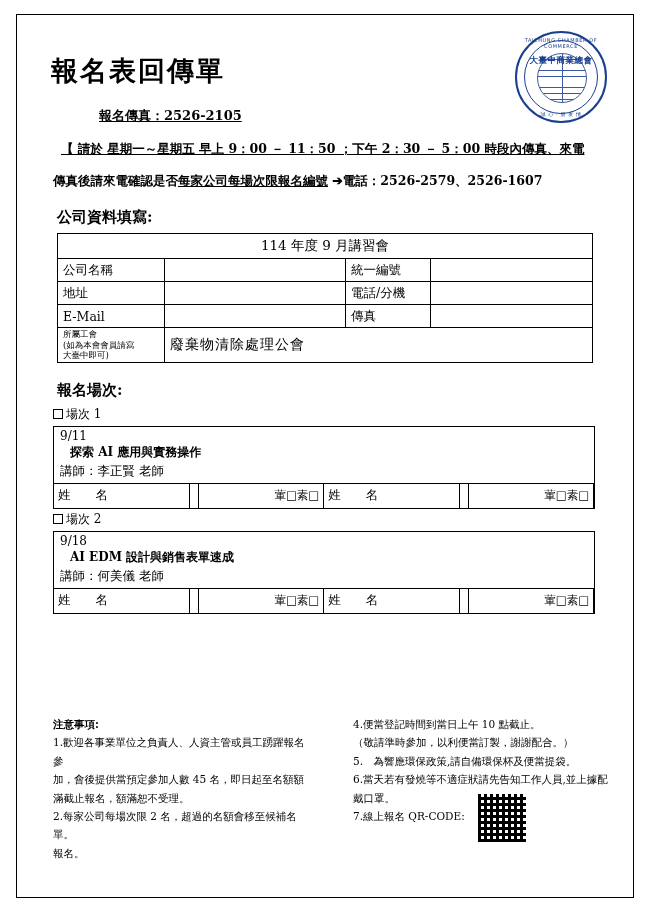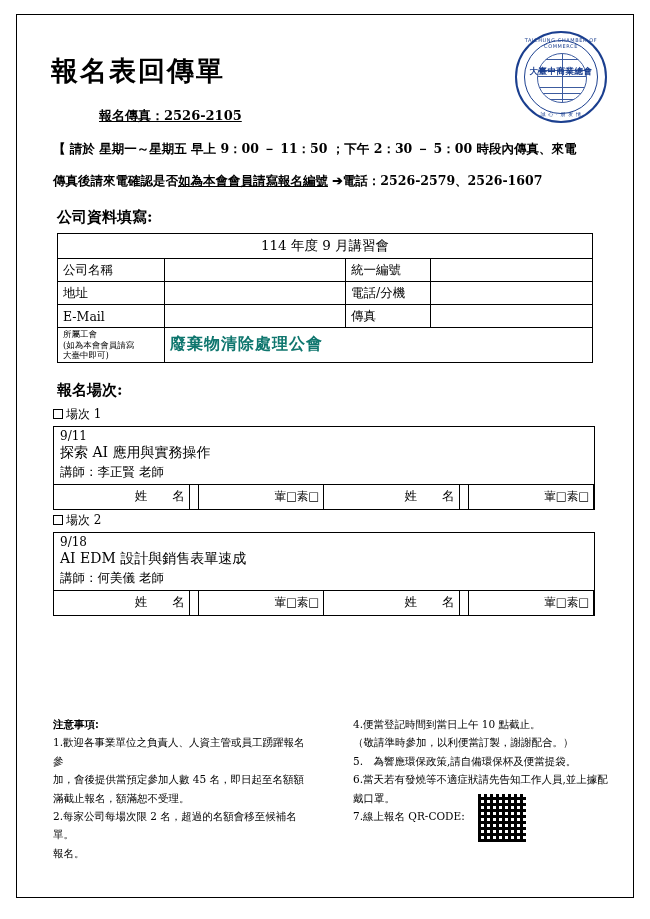--- a/index.html
+++ b/index.html
@@ -30,23 +30,23 @@
     font-size:27px;font-weight:bold;letter-spacing:2px;
     margin:20px 0 0 12px;
   }
   .fax-line{
     margin:18px 0 0 14px;
     font-family:"DejaVu Serif","Liberation Serif",serif;
     font-size:13px;font-weight:bold;padding-left:46px;
   }
   .fax-line .u{text-decoration:underline;}
   .note-line{
-    margin:16px 0 0 14px;
-    font-family:"DejaVu Serif","Liberation Serif",serif;
-    font-size:12.5px;font-weight:bold;
+    margin:16px 0 0 22px;
+    font-family:"DejaVu Serif","Liberation Serif",serif;
+    font-size:12.5px;font-weight:bold;text-decoration:underline;
   }
   .confirm-line{
     margin:15px 0 0 14px;
     font-family:"DejaVu Serif","Liberation Serif",serif;
     font-size:12.5px;font-weight:bold;
   }
   .confirm-line .u{text-decoration:underline;}
   .sec-title{
     margin:18px 0 6px 18px;
     font-family:"DejaVu Serif","Liberation Serif",serif;
@@ -70,21 +70,21 @@
     border:1.5px solid #1b3f8f;border-radius:50%;
     background:
       repeating-linear-gradient(to bottom,transparent 0 5px,#1b3f8f 5px 5.7px);
     opacity:.85;
   }
   .logo .globe:after{
     content:"";position:absolute;left:50%;top:0;width:1px;height:100%;
     background:#1b3f8f;
   }
   .logo .cn{
-    position:absolute;left:0;right:0;top:35px;
+    position:absolute;left:0;right:0;top:24px;
     text-align:center;font-size:8.5px;font-weight:bold;color:#1b3f8f;
     font-family:Liberation Sans, sans-serif;
     letter-spacing:.5px;
   }
   .logo .en-top,.logo .en-bot{
     position:absolute;left:0;right:0;text-align:center;
     font-size:5px;color:#1b3f8f;letter-spacing:.6px;
   }
   .logo .en-top{top:6px;}
   .logo .en-bot{bottom:6px;}
@@ -108,21 +108,21 @@
   .lbl{width:96px;}
   .lbl2{width:74px;}
   .val{width:170px;}
   .memberbox{
     height:52px;vertical-align:middle;
   }
   .small-note{
     font-size:8.5px;line-height:1.25;
   }
   .stamp{
-    color:#0f766e;font-weight:bold;font-size:16px;
+    color:#000000;font-weight:normal;font-size:14px;
     font-family:"DejaVu Serif","Liberation Serif",serif;
     letter-spacing:1px;
     padding-left:34px;
   }
   
   .sub-note{
     margin:4px 0 4px 14px;font-size:11.5px;
     font-family:"DejaVu Serif","Liberation Serif",serif;
   }
   .chk-line{
@@ -134,33 +134,32 @@
     margin-right:3px;vertical-align:middle;
   }
   .sess{
     margin-left:14px;width:540px;border:1px solid #000;
     font-family:"DejaVu Serif","Liberation Serif",serif;
   }
   .sess .date{
     font-size:12px;padding:2px 6px 0 6px;
   }
   .sess .topic{
-    font-size:14px;font-weight:normal;padding:1px 6px 2px 6px;
+    font-size:12px;font-weight:bold;padding:1px 6px 2px 6px;margin-left:10px;
   }
   .sess .lect{
     font-size:12.5px;padding:0 6px 3px 6px;
   }
   .names{
     width:100%;border-collapse:collapse;border-top:1px solid #000;
     font-size:12.5px;
   }
   .names td{
     border:1px solid #000;border-left:0;border-bottom:0;height:22px;
     padding:1px 4px;
-    text-align:right;
   }
   .names td:first-child{border-left:0;}
   .nm{width:26%;}
   .meal{width:24%;text-align:right;font-size:11.5px;white-space:nowrap;}
   
   .foot{
     position:absolute;left:36px;top:700px;width:580px;
     font-family:"DejaVu Serif","Liberation Serif",serif;
     font-size:10.5px;line-height:1.75;
   }
@@ -195,21 +194,21 @@
 
     <div class="title">報名表回傳單</div>
 
     <div class="fax-line">
       <span class="u">報名傳真：</span><span class="u">2526-2105</span>
     </div>
 
     <div class="note-line">【 請於 星期一～星期五 早上 9：00 － 11：50 ；下午 2：30 － 5：00 時段內傳真、來電</div>
 
     <div class="confirm-line">
-      <span>傳真後請來電確認是否</span><span class="u">如為本會會員請寫</span><span class="u">報名編號</span>
+      <span>傳真後請來電確認是否</span><span class="u">每家公司每場次限</span><span class="u">報名編號</span>
       <span>➔</span><span>電話：2526-2579、2526-1607</span>
     </div>
 
     <div class="sec-title">公司資料填寫:</div>
 
     <table class="info-tab">
       <tbody>
           <tr>
         <td class="hdr" colspan="4">114 年度 9 月講習會</td>
       </tr>

